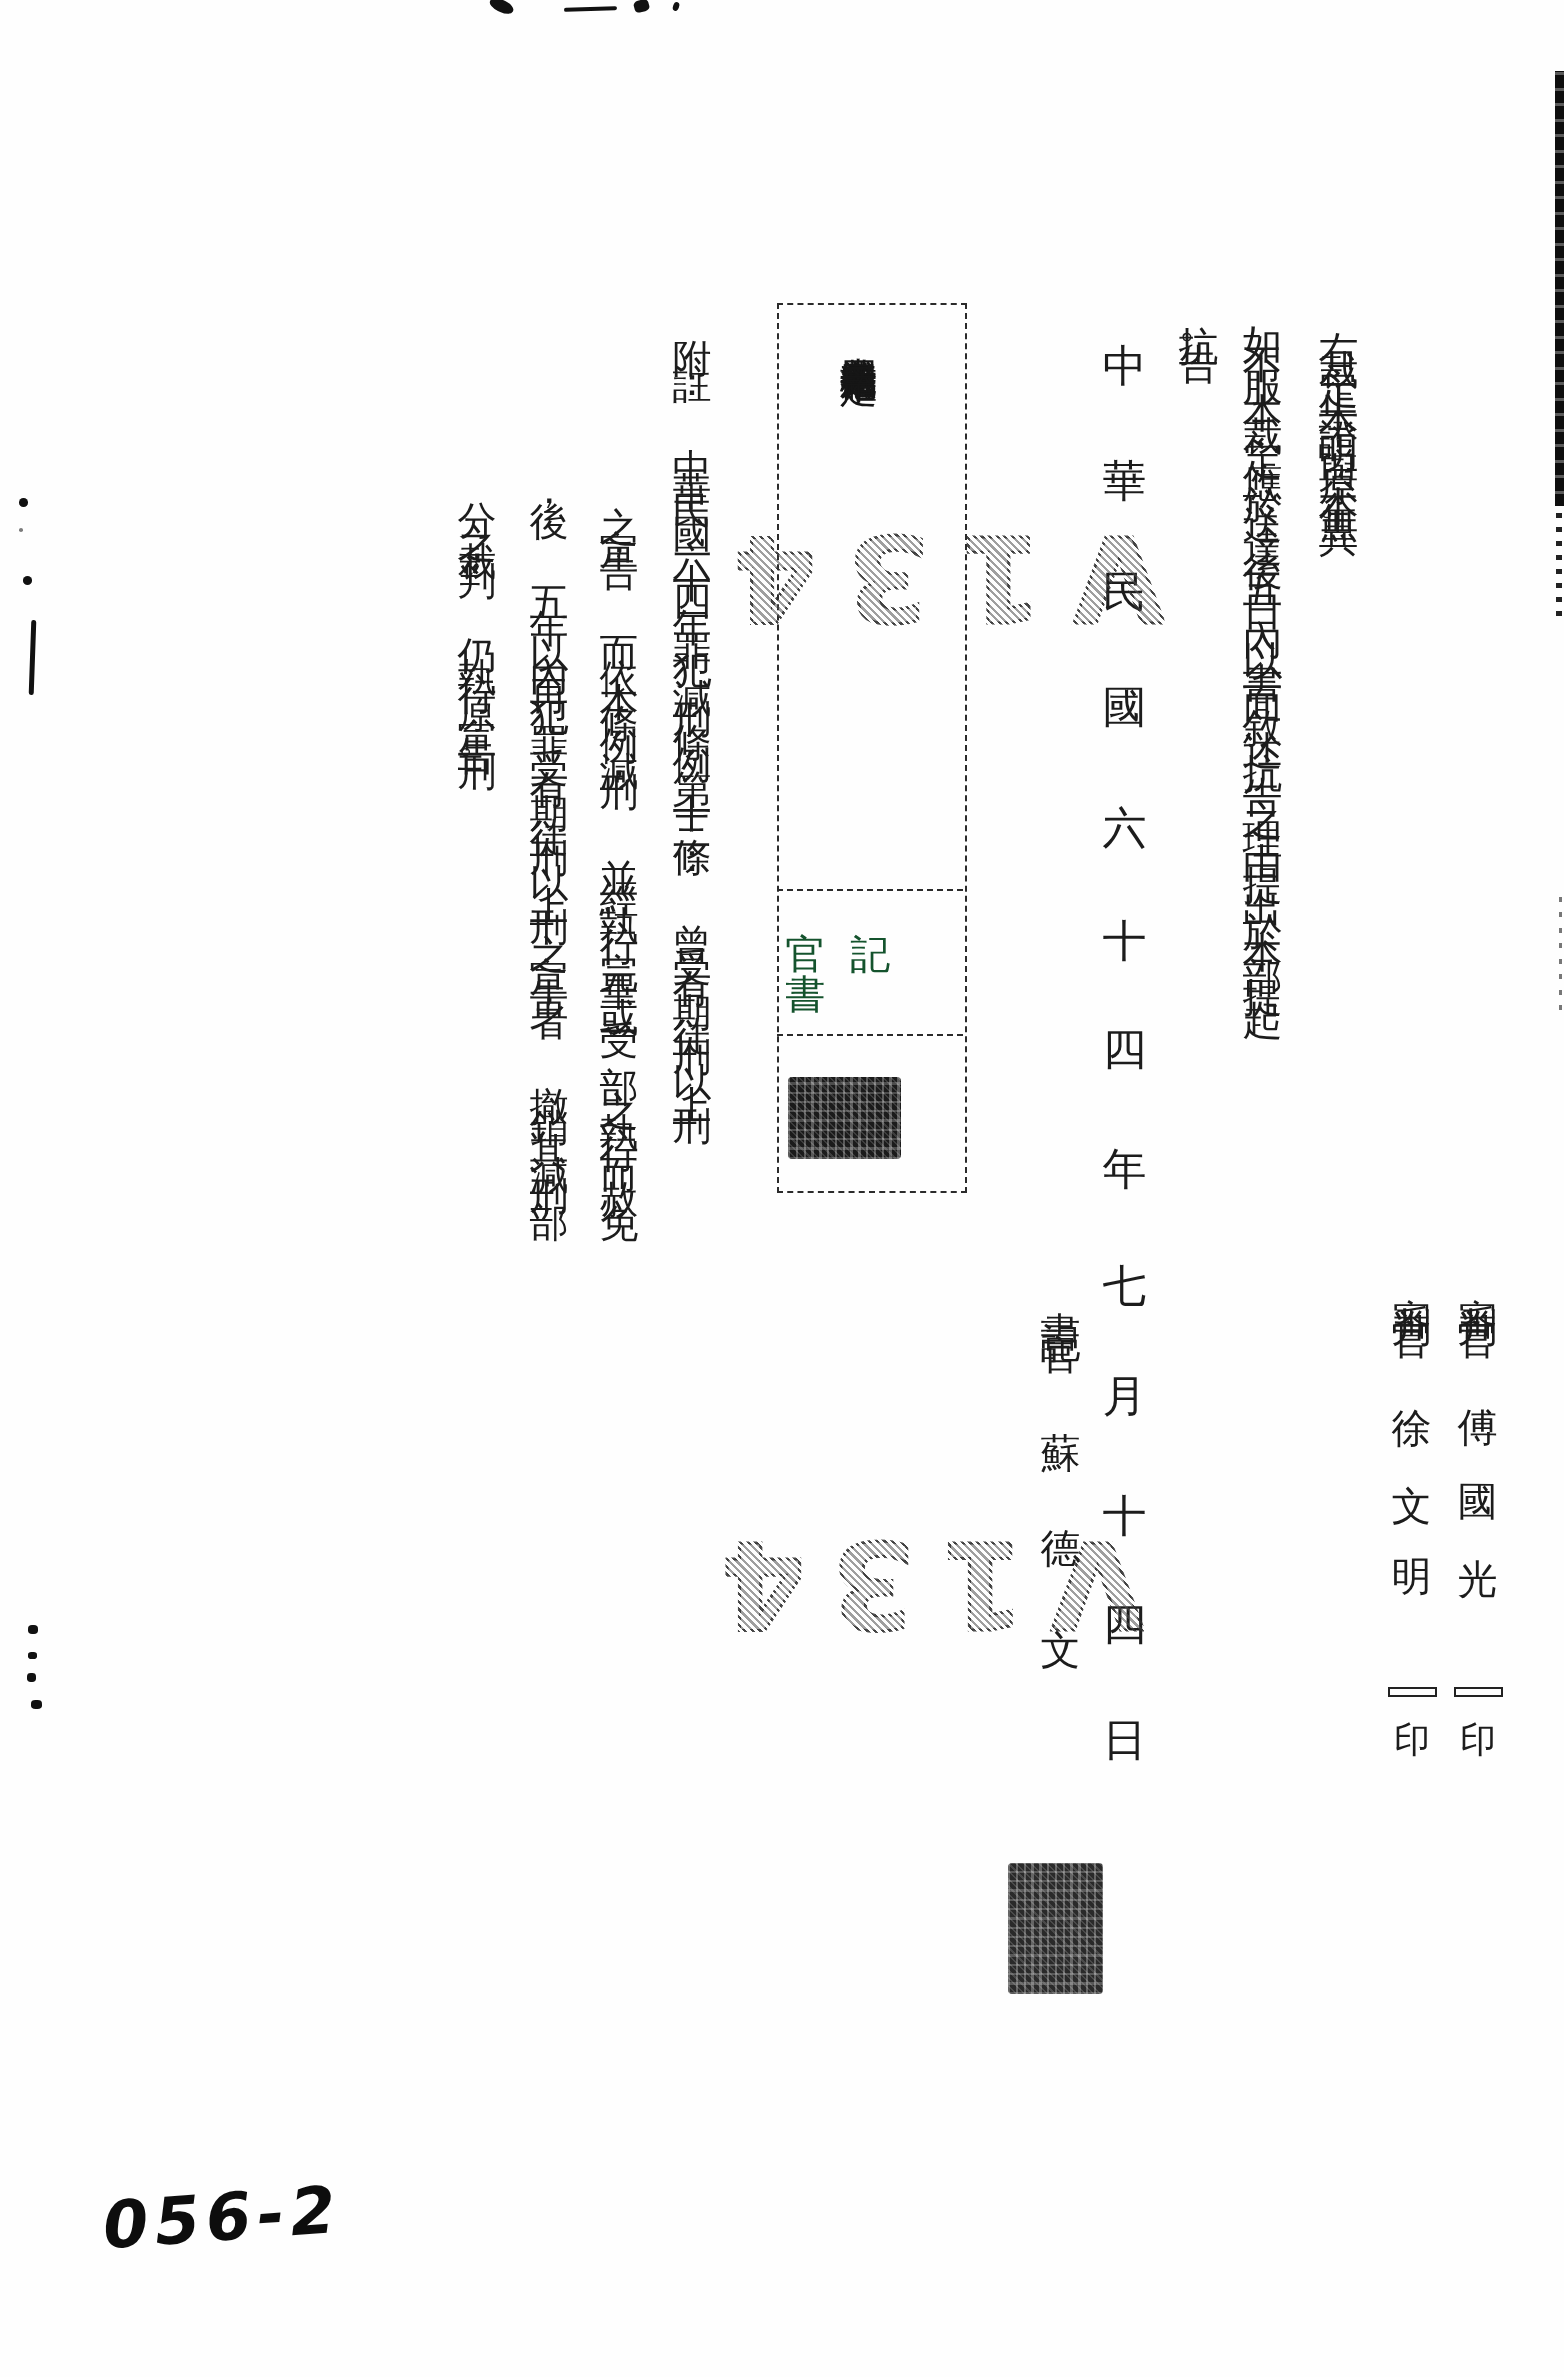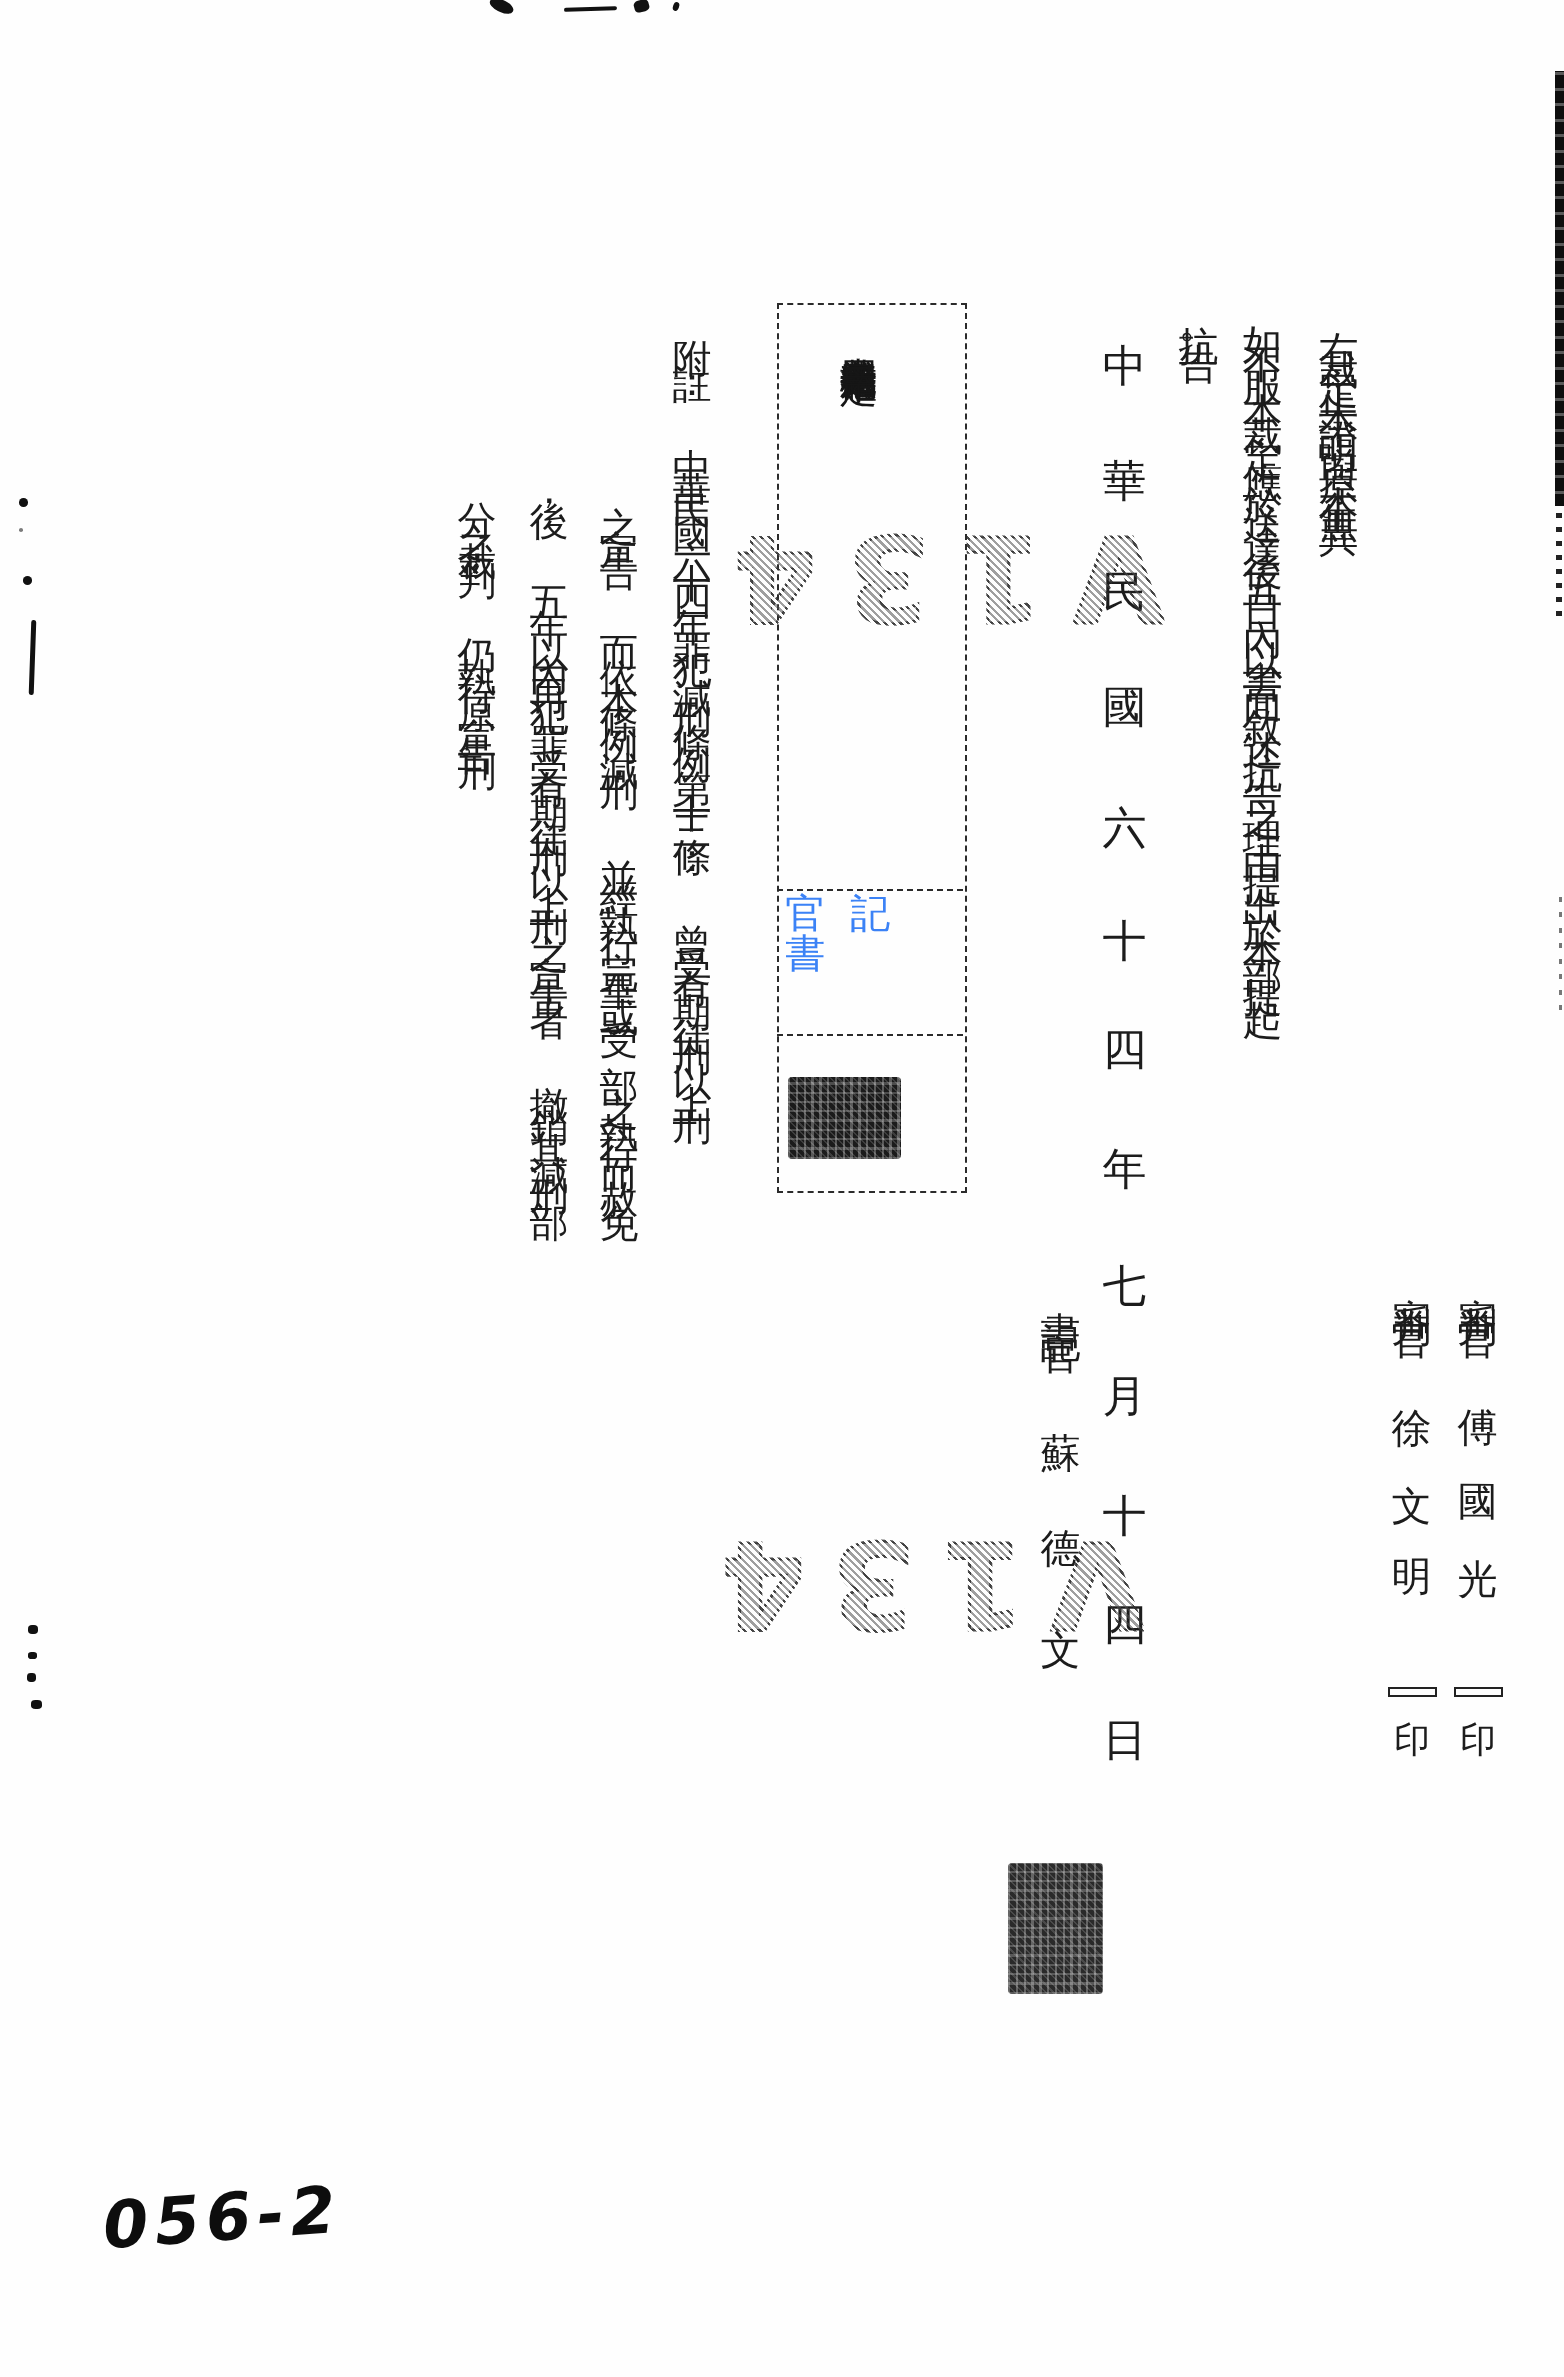--- a/index.html
+++ b/index.html
@@ -45,22 +45,22 @@
   }
   .fin-statement{
     position:absolute; left:61px; top:23px;
     writing-mode:vertical-rl; text-orientation:upright;
     font-size:37px; line-height:1; letter-spacing:0.8px; white-space:nowrap;
     color:#161616;
   }
   .fin-divider-1{position:absolute; left:-2.3px; top:584px; width:186px; border-top:2.3px dashed #2b2b2b;}
   .fin-divider-2{position:absolute; left:-2.3px; top:729px; width:186px; border-top:2.3px dashed #2b2b2b;}
   .fin-clerk-label{
-    position:absolute; left:6.2px; top:588px;
-    font-size:40px; letter-spacing:25px; line-height:1; color:#3b82f6;
+    position:absolute; left:6.2px; top:629px;
+    font-size:40px; letter-spacing:25px; line-height:1; color:#14532d;
   }
   .stamp{
     background:#1b1b1b;
     background-image:
       repeating-linear-gradient(90deg, rgba(255,255,255,.28) 0 2.3px, transparent 2.3px 7.8px),
       repeating-linear-gradient(0deg, rgba(255,255,255,.22) 0 2.3px, transparent 2.3px 9.3px),
       repeating-linear-gradient(45deg, rgba(255,255,255,.15) 0 1.6px, transparent 1.6px 5.4px);
     border-radius:3.9px;
   }
   .fin-stamp{position:absolute; left:9.3px; top:772px; width:113px; height:82px;}

